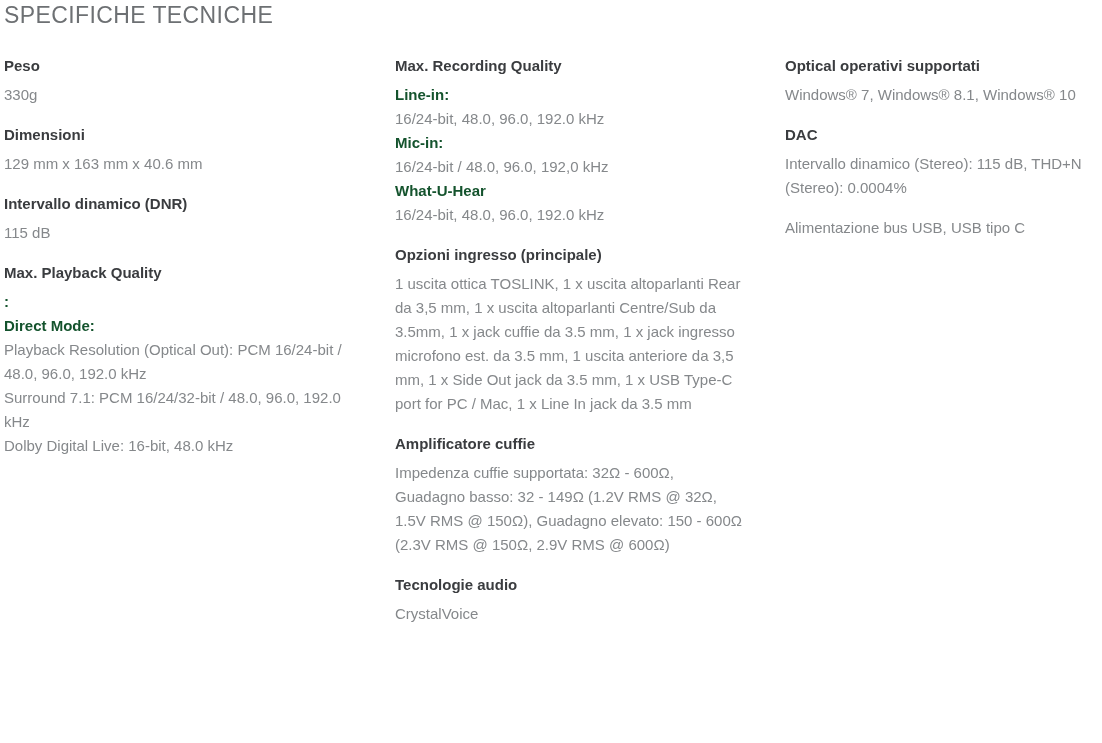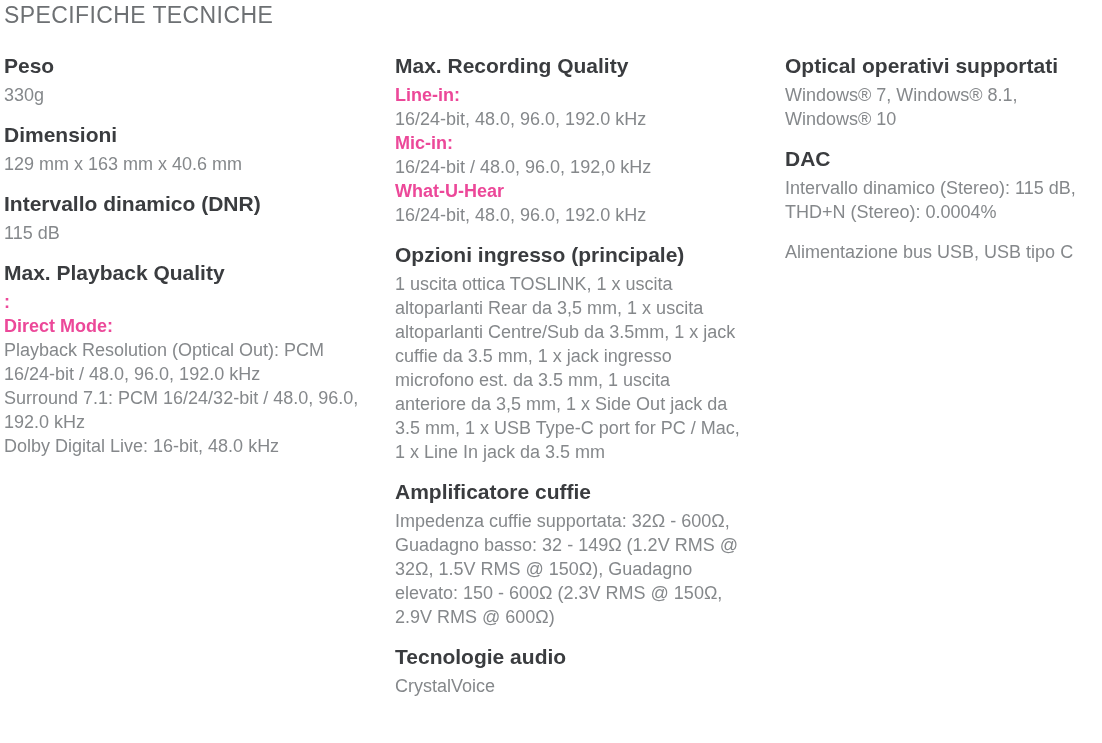--- a/index.html
+++ b/index.html
@@ -27,32 +27,32 @@
     display: flex;
     align-items: stretch;
   }
   .col { display: flex; flex-direction: column; }
   .col-1 { width: 361px; margin-right: 30px; }
   .col-2 { width: 350px; margin-right: 40px; }
   .col-3 { width: 313px; }
   .group + .group { margin-top: 16px; }
   .group.align-bottom { margin-top: auto; }
   .label {
-    font-size: 21px; line-height: 24px;
+    font-size: 15px; line-height: 24px;
     font-weight: 600;
     color: #3a3c3f;
     margin-bottom: 5px;
   }
   .line {
-    font-size: 18px; line-height: 24px;
+    font-size: 15px; line-height: 24px;
     font-weight: 400;
     color: #85888b;
   }
   .line.strong {
-    color: #ec4899;
+    color: #14532d;
     font-weight: 600;
   }
 </style>
 </head>
 <body>
 
 <div class="page">
   <h1 class="page-title">SPECIFICHE TECNICHE</h1>
   <div class="cols" id="cols">
       <div class="col col-1">

